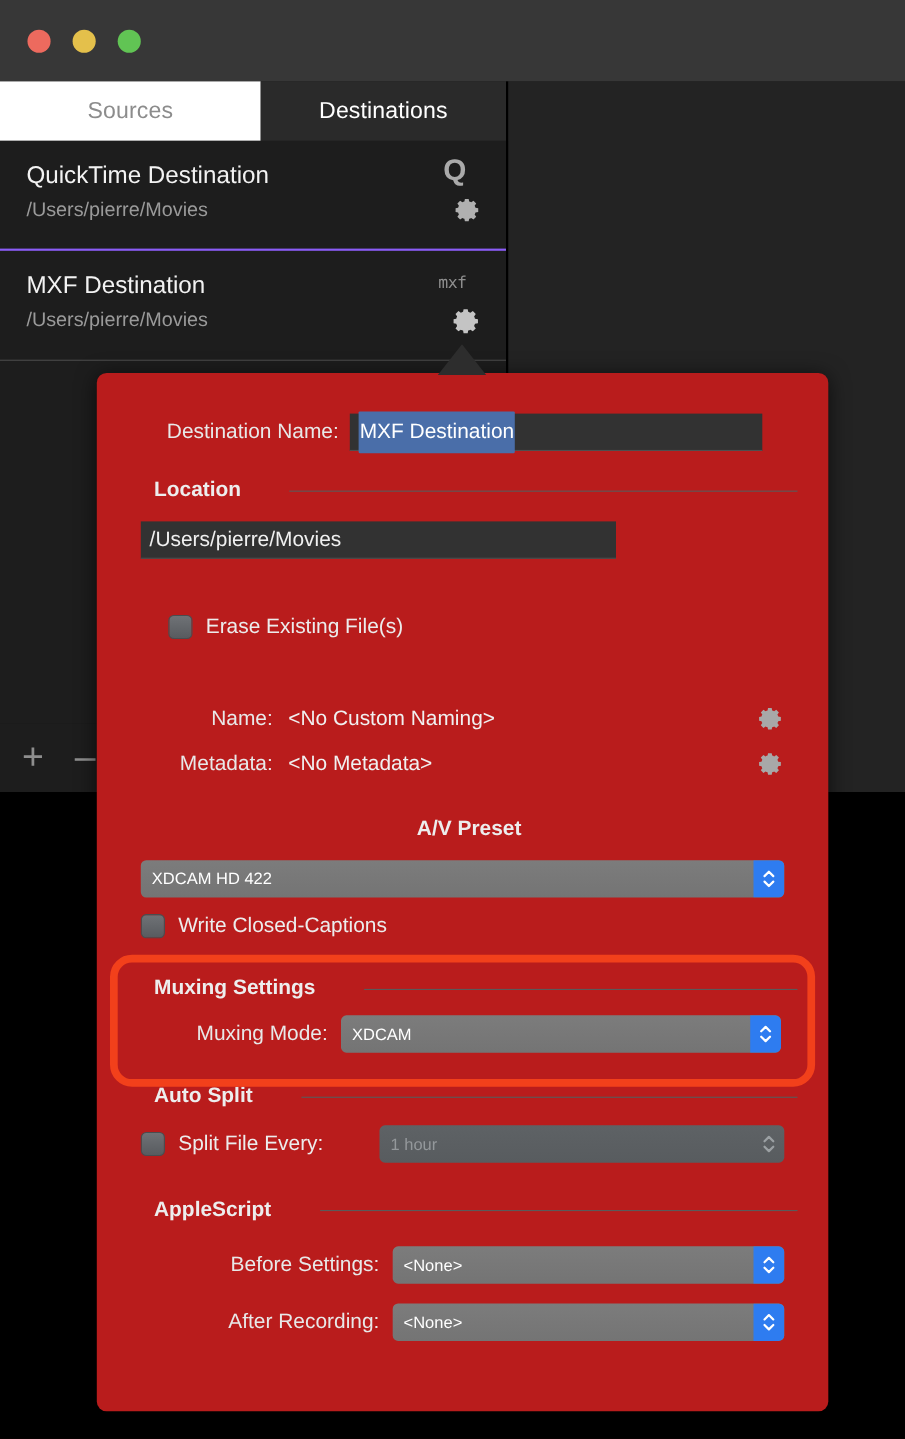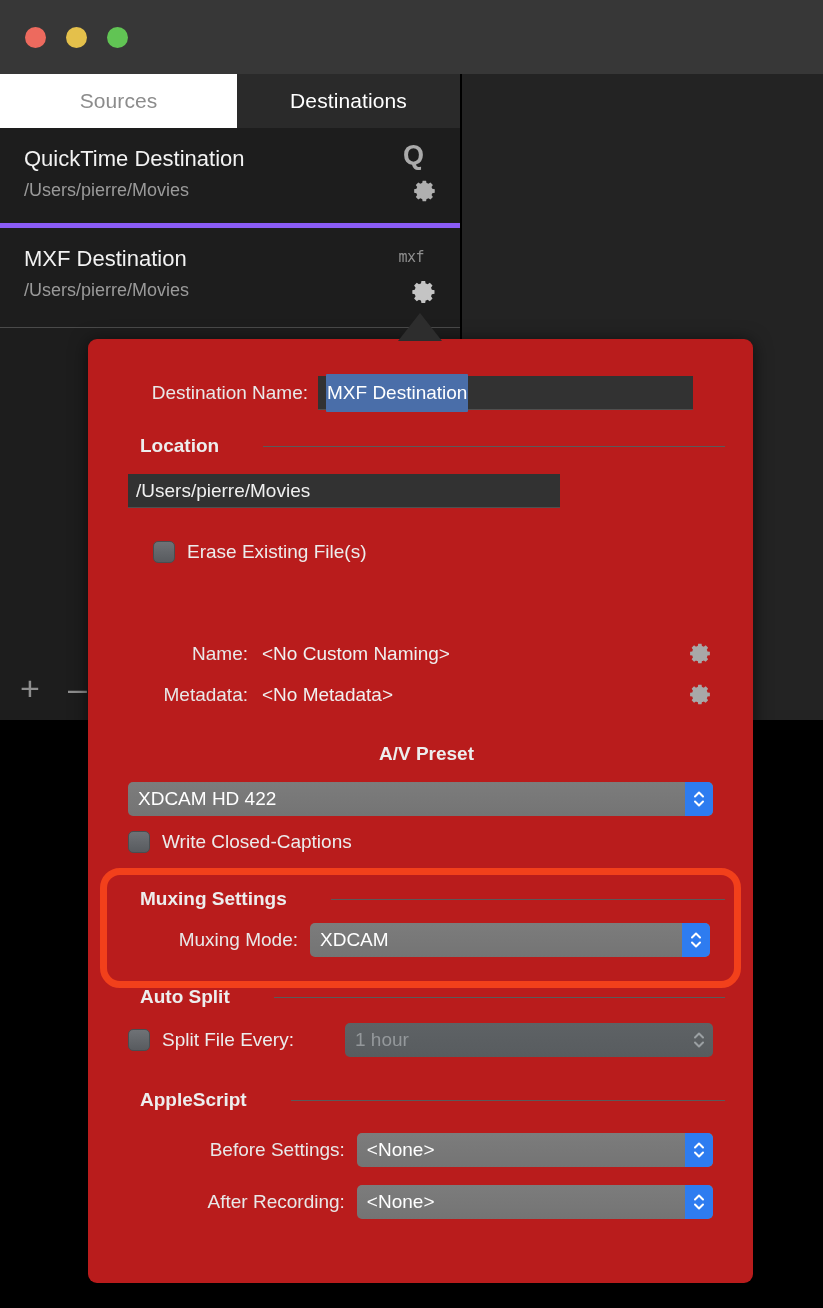--- a/index.html
+++ b/index.html
@@ -101,21 +101,21 @@
     position: absolute;
     left: 0;
     top: 128px;
     width: 460px;
     height: 530px;
     background: #1d1d1d;
   }
   .dest-row {
     position: relative;
     height: 100px;
-    border-bottom: 5px solid #8b5cf6;
+    border-bottom: 2px solid #8b5cf6;
     box-sizing: border-box;
   }
   .dest-row:last-child { border-bottom: 1px solid #4a4a4a; }
   .dest-title {
     position: absolute;
     left: 24px;
     top: 18px;
     font-size: 22px;
     color: #f2f2f2;
   }
@@ -287,21 +287,21 @@
     position: relative;
     box-sizing: border-box;
     height: 34px;
     border-radius: 5px;
     background: linear-gradient(#7c7c7c, #747474);
     display: flex;
     align-items: center;
     overflow: hidden;
   }
   .popup-text {
-    font-size: 19px;
+    font-size: 15px;
     color: #ffffff;
     padding-left: 10px;
     white-space: nowrap;
   }
   .popup-chev {
     position: absolute;
     right: 0; top: 0;
     width: 28px; height: 34px;
     background: #2e7cf0;
     border-radius: 0 5px 5px 0;
@@ -414,21 +414,21 @@
     <span class="section-title">Location</span>
     <span class="section-rule"></span>
   </div>
 
   <div class="row" style="left:40px; top:135px; width:585px;">
     <div class="textfield" style="width:432px; display:flex; align-items:center;">
       <span>/Users/pierre/Movies</span>
     </div>
   </div>
 
-  <div class="row" style="left:40px; top:202px;padding-left:25px;">
+  <div class="row" style="left:40px; top:220px;padding-left:25px;">
     <div class="checkbox"></div>
     <span class="cb-label">Erase Existing File(s)</span>
   </div>
 
 
   <div class="row" style="left:40px; top:343px; width:585px;">
     <span class="field-label" style="width:120px;">Metadata:</span>
     <span class="value-text" style="margin-left:14px;">&lt;No Metadata&gt;</span>
     <span style="margin-left:auto;">
       <svg class="gear-svg" width="25" height="25" viewBox="0 0 24 24" fill="#a8a8a8" aria-hidden="true">

